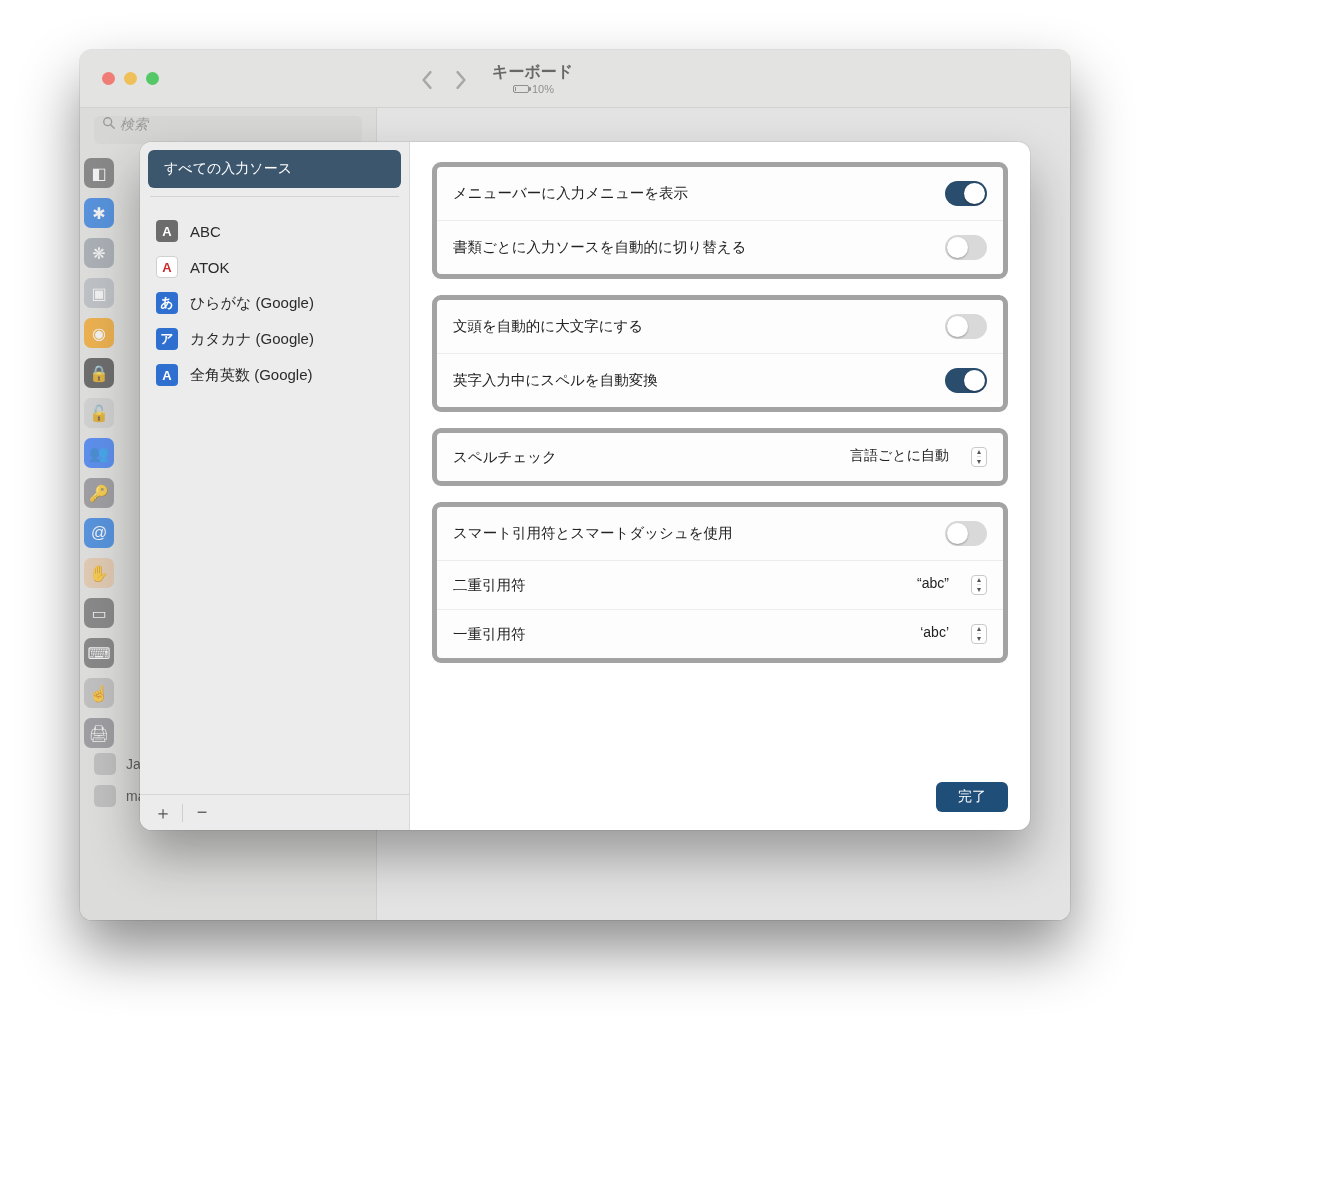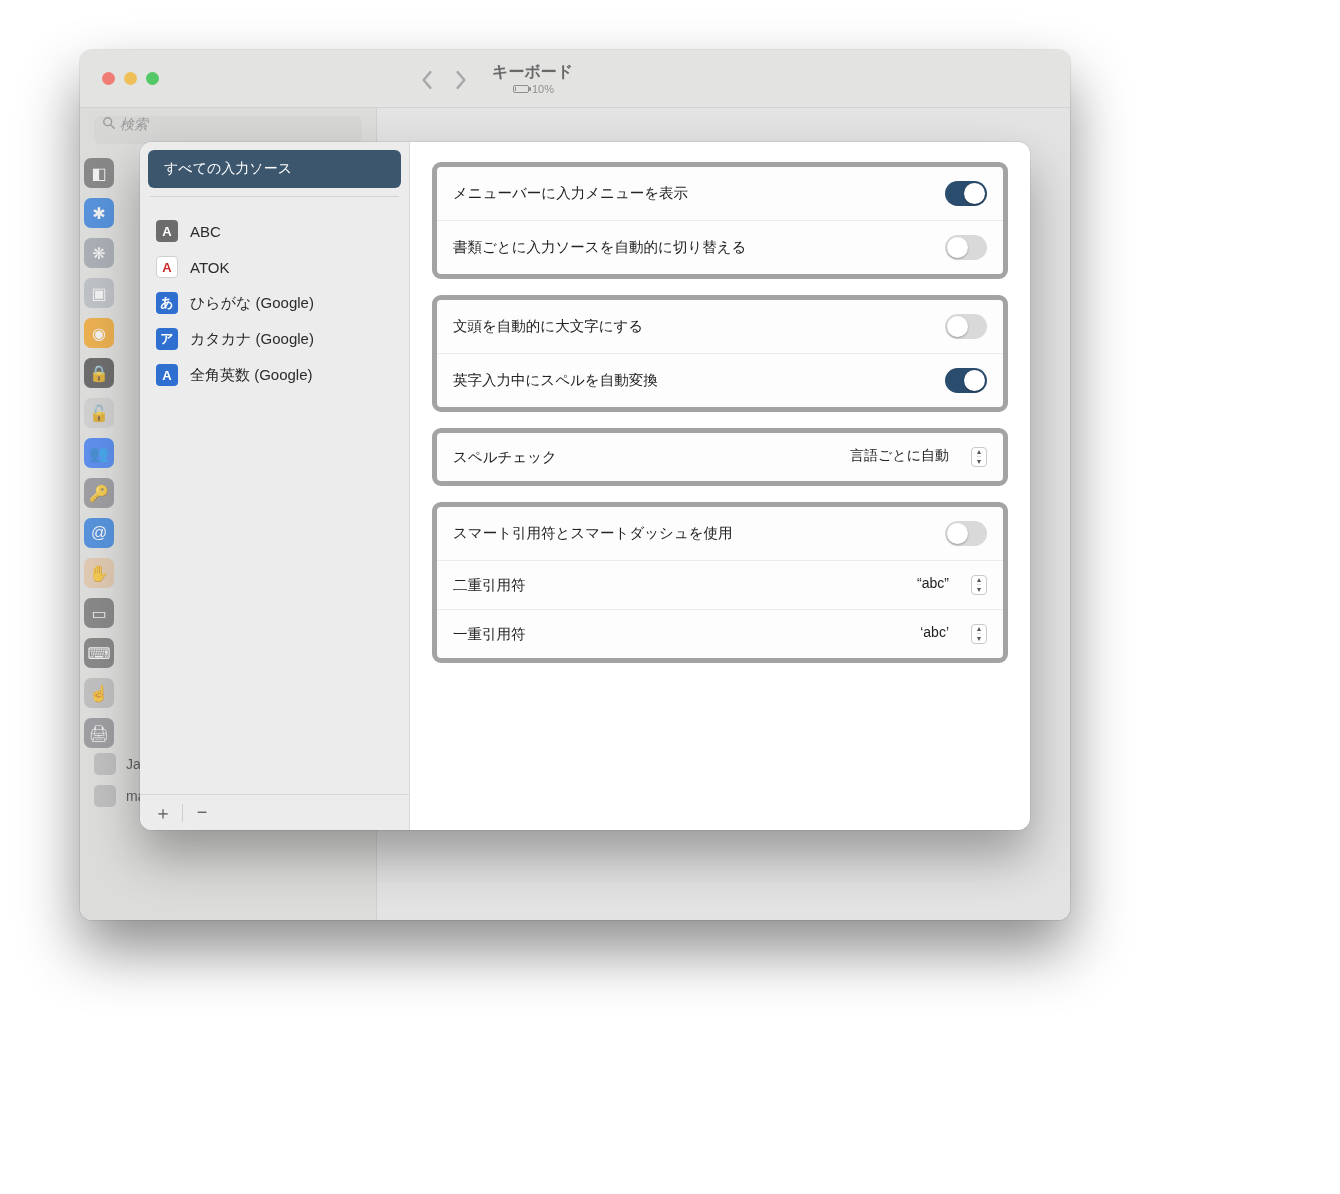--- a/index.html
+++ b/index.html
@@ -310,15 +310,18 @@
           <span class="select">
             <span>‘abc’</span>
             <span class="stepper">
                 <span>▴</span>
                 <span>▾</span>
               </span>
           </span>
         </div>
       </div>
 
+      <div class="sheet-footer">
+        <button class="done-btn">完了</button>
+      </div>
     </div>
   </div>
 </div>
 
 </body></html>

